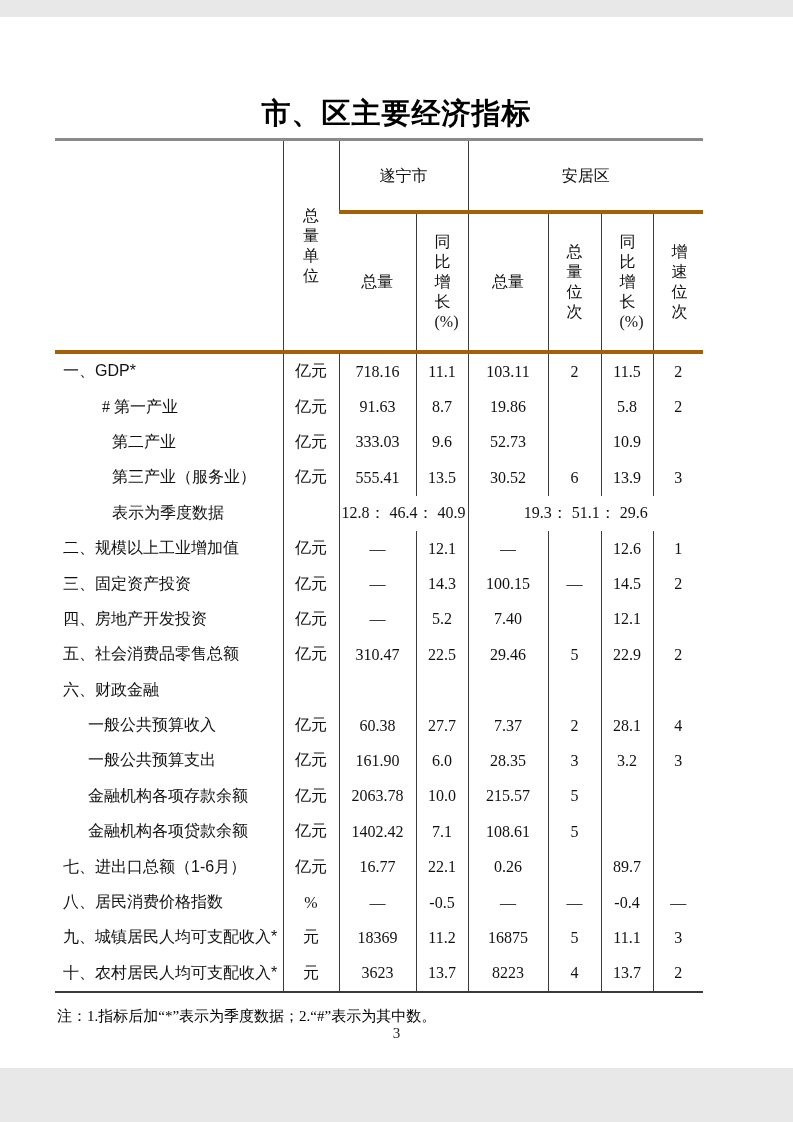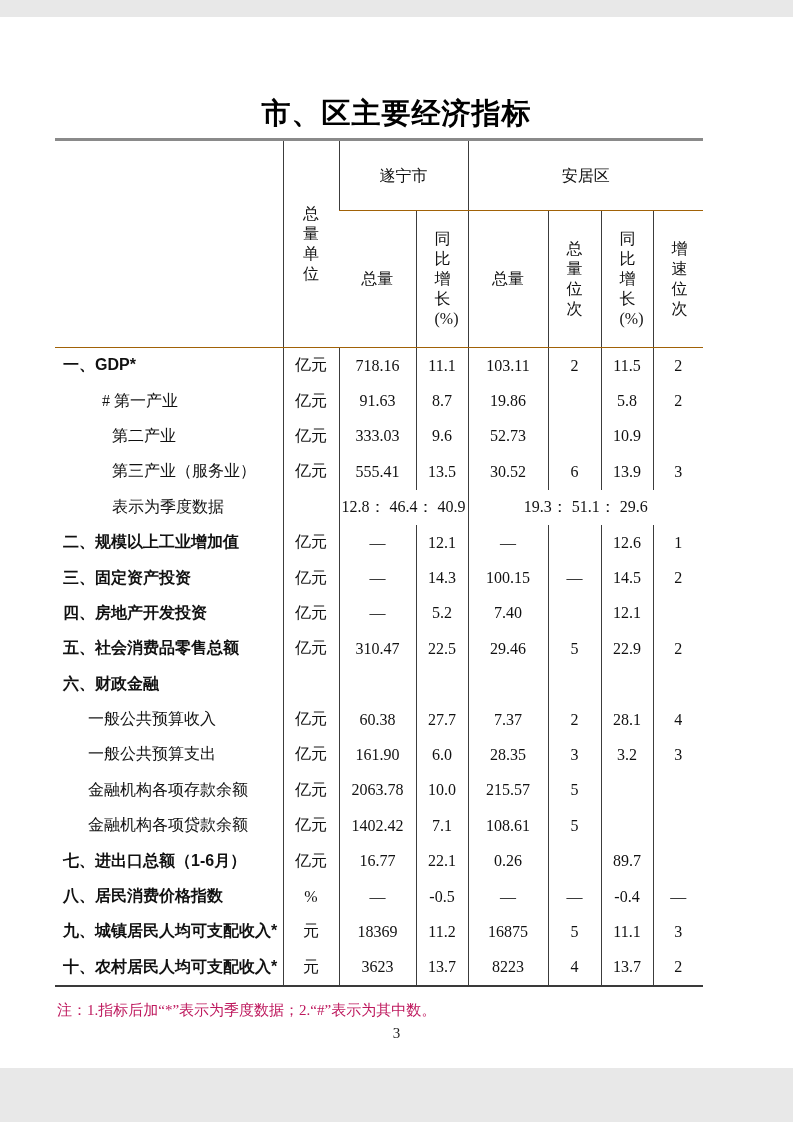--- a/index.html
+++ b/index.html
@@ -13,40 +13,40 @@
     font-family:"Liberation Sans","DejaVu Sans",sans-serif;
     font-weight:bold;font-size:29px;line-height:32px;color:#000;letter-spacing:1px;
   }
   table.main{
     margin-left:55px;width:648px;border-collapse:collapse;table-layout:fixed;
     border-top:3px solid #8a8a8a;border-bottom:2px solid #3a3a3a;
     font-size:16px;color:#111;
   }
   thead th{
     font-weight:normal;font-size:16px;line-height:1.25;text-align:center;vertical-align:middle;
-    border-bottom:1px solid #a16207;padding:18px;
+    border-bottom:4px solid #a16207;padding:18px;
   }
   thead th,tbody td{border-left:1px solid #3c3c3c;}
   thead tr th:first-child,tbody tr td:first-child{border-left:none;}
   tr.hrow1 th{height:33px;}
   tr.hrow2 th{height:72px;}
   thead th span{display:block;}
   tbody td{
     height:35.4px;padding:0;text-align:center;vertical-align:middle;
     font-size:16px;white-space:nowrap;
   }
   td.lbl{text-align:left;}
   td.u,td.v{text-align:center;}
   .ind0{padding-left:8px;}
   .ind1{padding-left:33px;}
   .ind2{padding-left:47px;}
   .ind3{padding-left:57px;}
-  .b{font-family:"Liberation Sans","DejaVu Sans",sans-serif;font-weight:bold;}
+  .b{font-family:"Liberation Sans","DejaVu Sans",sans-serif;font-weight:normal;}
   .note{
-    margin:14px 0 0 57px;font-size:15px;color:#be185d;
+    margin:14px 0 0 57px;font-size:15px;color:#000000;
   }
   .pageno{
     position:absolute;top:1008px;left:0;width:100%;text-align:center;
     font-size:15px;color:#222;
   }
 </style>
 </head>
 <body>
 
 <div class="page">

